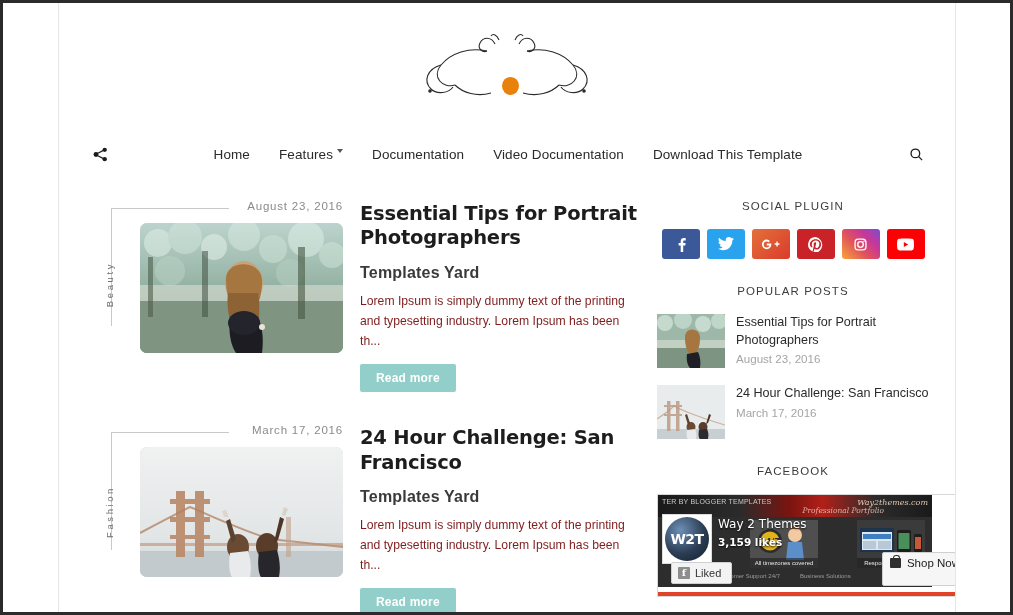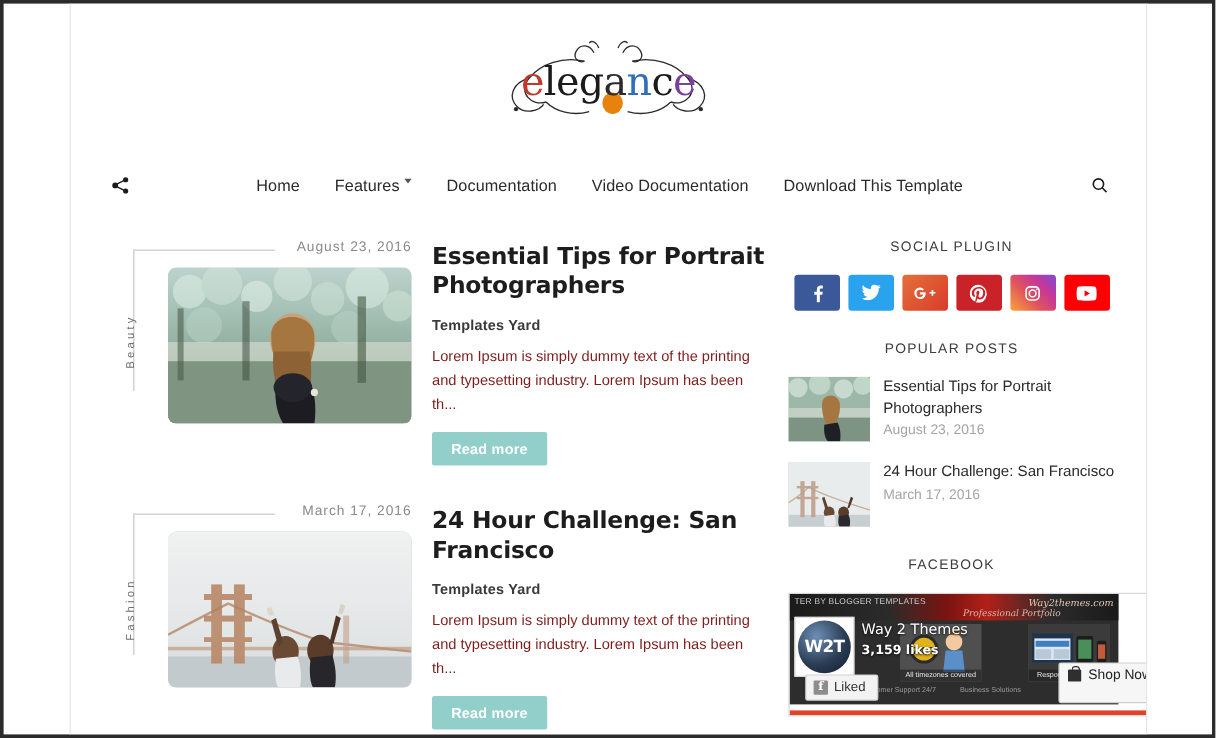--- a/index.html
+++ b/index.html
@@ -164,21 +164,21 @@
   .post-title {
     font-family: "DejaVu Sans", sans-serif;
     font-size: 19.5px;
     font-weight: bold;
     color: #1d1d1d;
     line-height: 1.25;
     letter-spacing: -0.2px;
     margin-bottom: 13px;
   }
   .post-author {
-    font-size: 12px;
+    font-size: 16px;
     font-weight: bold;
     color: #3a3a3a;
     letter-spacing: 0.2px;
     margin-bottom: 9px;
   }
   .post-excerpt {
     font-size: 12.2px;
     color: #7f1d1d;
     line-height: 1.65;
     max-width: 272px;
@@ -409,23 +409,20 @@
             <path d="M166 34 C180 38, 184 50, 176 58 C170 64, 158 62, 154 56"></path>
             <path d="M48 54 C56 62, 70 66, 84 62"></path>
             <path d="M152 54 C144 62, 130 66, 116 62"></path>
             <path d="M92 9 C90 4, 86 2, 84 5"></path>
             <path d="M108 9 C110 4, 114 2, 116 5"></path>
           </g>
           <circle cx="23" cy="60" r="1.8" fill="#2b2b2b"></circle>
           <circle cx="177" cy="60" r="1.8" fill="#2b2b2b"></circle>
         </svg>
         <div class="logo-dot"></div>
-        <div class="logo-text">
-          <span class="lt-e1">e</span><span class="lt-l">l</span><span class="lt-e2">e</span><span class="lt-g">g</span><span class="lt-a">a</span><span class="lt-n">n</span><span class="lt-c">c</span><span class="lt-e3">e</span>
-        </div>
       </div>
     </div>
 
     <div class="nav-bar">
       <div class="nav-icon">
         <svg width="15" height="15" viewBox="0 0 16 16" fill="#1b1b1b">
           <circle cx="12.5" cy="3" r="2.3"></circle>
           <circle cx="12.5" cy="13" r="2.3"></circle>
           <circle cx="3.2" cy="8" r="2.6"></circle>
           <path d="M4.6 6.9 L11.2 3.6 M4.6 9.1 L11.2 12.4" stroke="#1b1b1b" stroke-width="1.2"></path>

